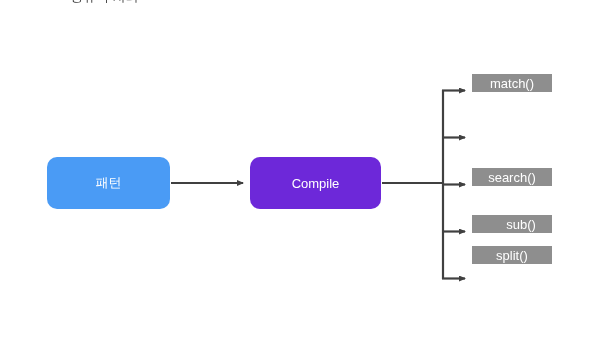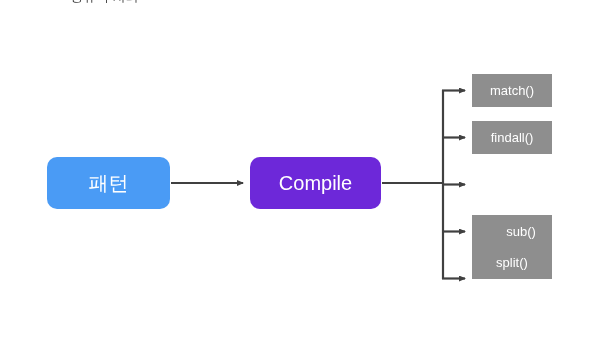--- a/index.html
+++ b/index.html
@@ -49,40 +49,40 @@
     display: flex;
     align-items: center;
     justify-content: center;
     color: #ffffff;
     box-sizing: border-box;
     text-align: center;
     white-space: nowrap;
   }
   .node-rounded {
     border-radius: 10px;
-    font-size: 20px;
+    font-size: 13px;
   }
   .node-blue {
     left: 47px;
     top: 157px;
     width: 123px;
     height: 52px;
     background: #4a9bf5;
   }
   .node-orange {
     left: 250px;
     top: 157px;
     width: 131px;
     height: 52px;
     background: #6d28d9;
   }
   .node-gray {
     left: 472px;
     width: 80px;
-    height: 33px;
+    height: 18px;
     background: #8e8e8e;
     font-size: 13px;
     border-radius: 0;
   }
   .gray-0 { top: 74px; }
   .gray-1 { top: 121px; }
   .gray-2 { top: 168px; }
   .gray-3 { top: 215px; padding-left: 18px; }
   .gray-4 { top: 246px; }
 </style>
@@ -122,24 +122,24 @@
   </div>
 
   <div class="node node-rounded node-orange">
     <span>Compile</span>
   </div>
 
   <div class="node node-gray gray-0">
     <span>match()</span>
   </div>
 
-  <div class="node node-gray gray-1">
-    <span>findall()</span>
+
+  <div class="node node-gray gray-2">
+    <span>search()</span>
   </div>
-
 
   <div class="node node-gray gray-3">
     <span>sub()</span>
   </div>
 
   <div class="node node-gray gray-4">
     <span>split()</span>
   </div>
 
 </div>

